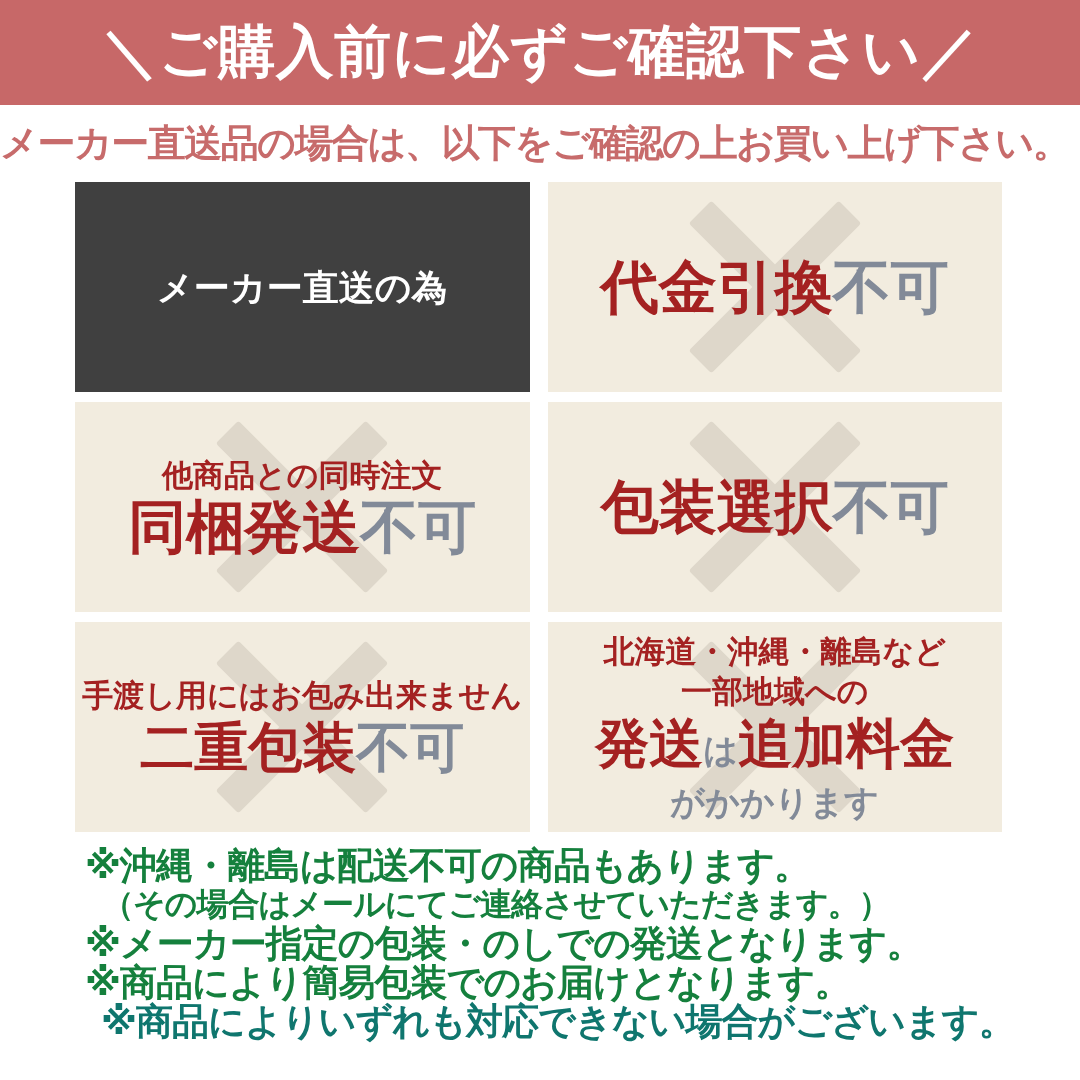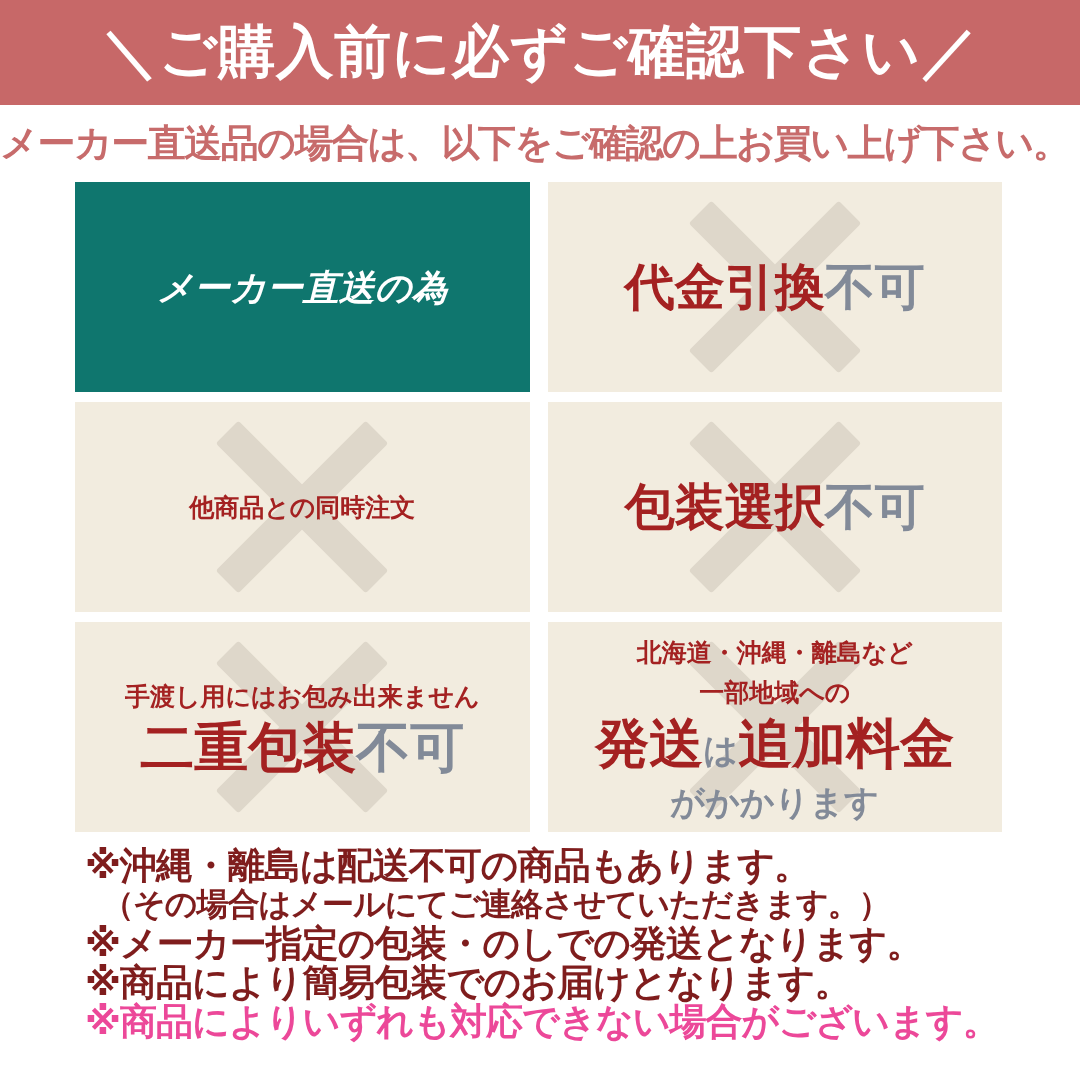--- a/index.html
+++ b/index.html
@@ -26,48 +26,48 @@
   .grid {
     margin:13px 78px 0 75px;
     display:grid; grid-template-columns:1fr 1fr;
     column-gap:18px; row-gap:10px;
   }
   .box {
     height:210px; position:relative; overflow:hidden;
     display:flex; flex-direction:column; align-items:center; justify-content:center;
     text-align:center;
   }
-  .box-red { background:#0f766e;font-style:italic; }
+  .box-red { background:#404040; }
   .box-beige { background:#f2ecdf; }
   .rb-line { color:#ffffff; font-size:36px; font-weight:600; line-height:45px; white-space:nowrap; }
   
   .xmark { position:absolute; left:50%; top:50%; width:0; height:0; }
   .xmark::before, .xmark::after {
     content:""; position:absolute; left:-106px; top:-16px;
     width:212px; height:32px; background:#ded7ca; border-radius:3px;
   }
   .xmark::before { transform:rotate(45deg); }
   .xmark::after  { transform:rotate(-45deg); }
   
   .sub-line, .main-line, .tail-line { position:relative; z-index:1; white-space:nowrap; }
-  .sub-line  { color:#a42121; font-size:25px; font-weight:700; line-height:40px; }
-  .main-line { font-size:50px; font-weight:700; line-height:62px; }
+  .sub-line  { color:#a42121; font-size:31px; font-weight:700; line-height:40px; }
+  .main-line { font-size:58px; font-weight:700; line-height:62px; }
   .main-line.bigger { font-size:54px; }
   .txt-darkred { color:#a42121; }
   .txt-gray    { color:#828a98; }
   .particle    { font-size:34px; font-weight:700; color:#828a98; }
   .tail-line   { color:#828a98; font-size:34px; font-weight:700; line-height:42px; }
   
   .notes { margin:14px 20px 0 85px; }
   .note {
-    margin:0; color:#7f1d1d; font-size:37px; font-weight:600;
+    margin:0; color:#15803d; font-size:37px; font-weight:600;
     line-height:39px; letter-spacing:-1px; white-space:nowrap;
   }
   .note.small { font-size:32px; padding-left:17px;font-family:Liberation Serif, serif; }
-  .note.red   { color:#ec4899; }
+  .note.red   { color:#0f766e;margin-left:16px; }
 </style>
 </head>
 <body>
 
 <div class="page">
 
   <header class="banner">
     <h1 class="banner-title">＼ご購入前に必ずご確認下さい／</h1>
   </header>
 
@@ -82,20 +82,23 @@
     <div class="box box-beige">
       <span class="xmark"></span>
       <div class="main-line">
         <span class="txt-darkred">代金引換</span><span class="txt-gray">不可</span>
       </div>
     </div>
 
     <div class="box box-beige">
       <span class="xmark"></span>
       <div class="sub-line">他商品との同時注文</div>
+      <div class="main-line">
+        <span class="txt-darkred">同梱発送</span><span class="txt-gray">不可</span>
+      </div>
     </div>
 
     <div class="box box-beige">
       <span class="xmark"></span>
       <div class="main-line">
         <span class="txt-darkred">包装選択</span><span class="txt-gray">不可</span>
       </div>
     </div>
 
     <div class="box box-beige">

